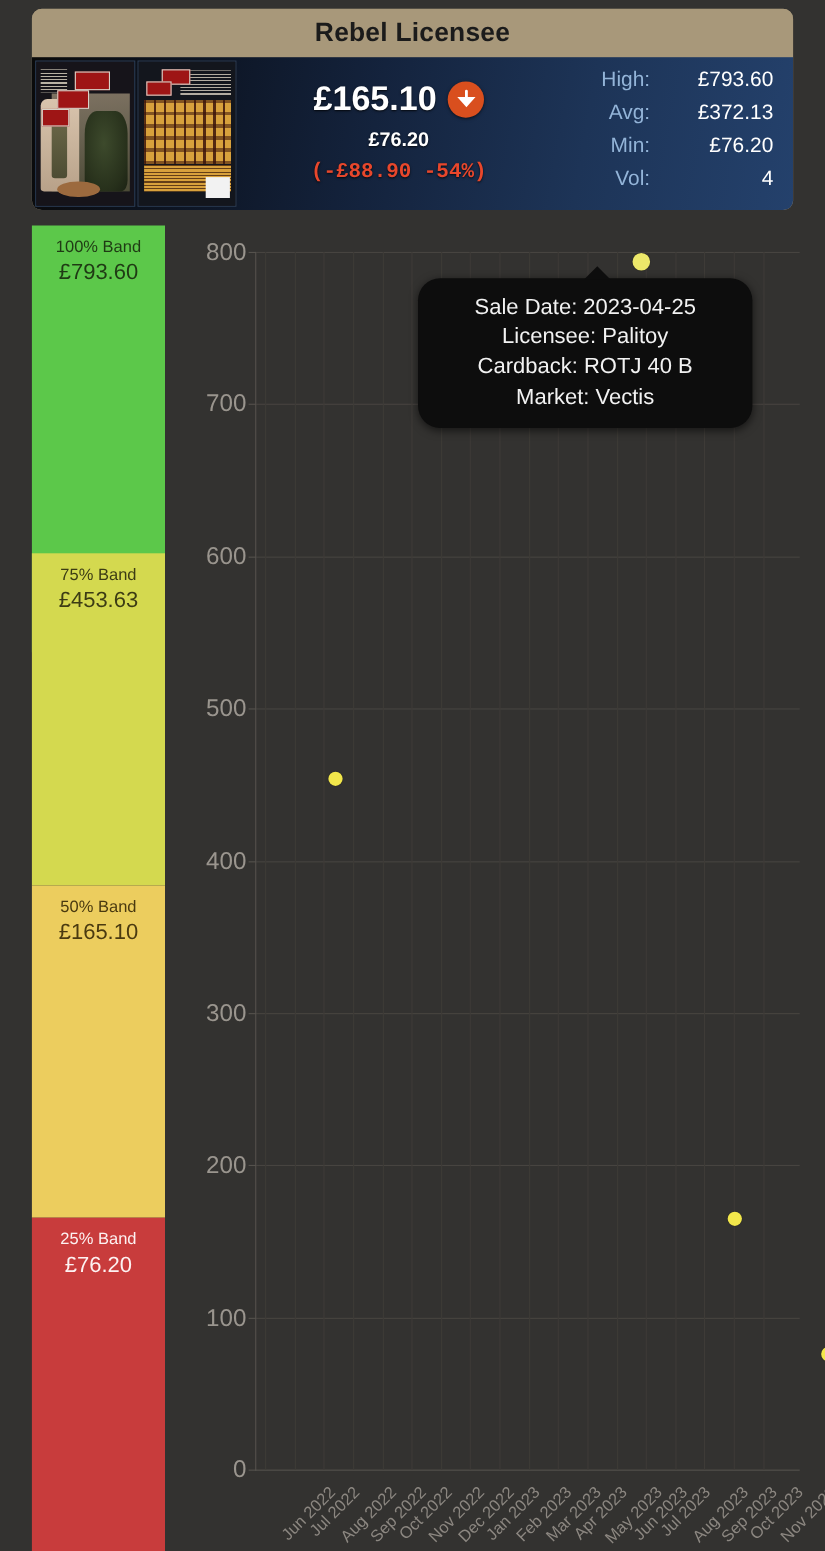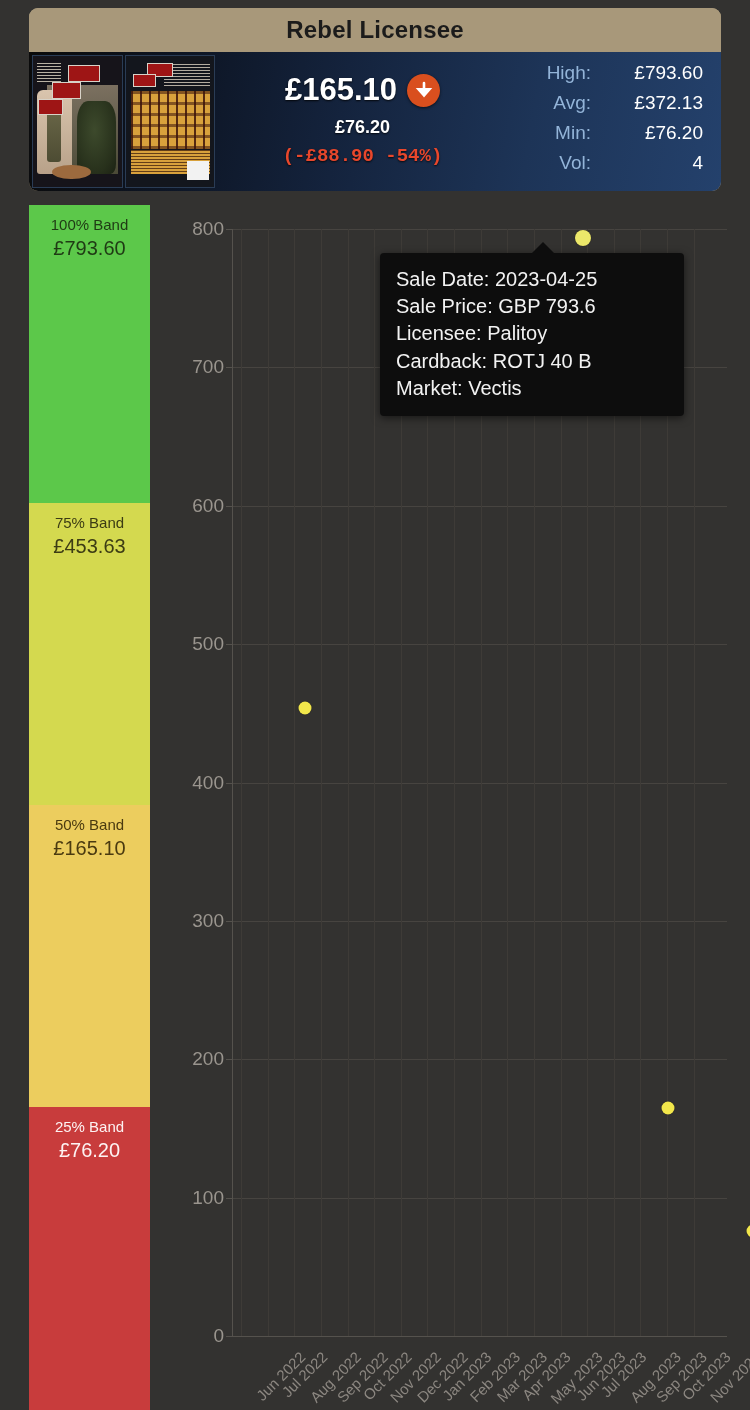--- a/index.html
+++ b/index.html
@@ -168,21 +168,21 @@
     position:absolute; left:0; width: 100%; height:1px;
     background:#474440;
   }
   .gridline-v {
     position:absolute; top:0; height:100%; width:1px;
     background:#3e3b37;
   }
   .ytick {
     position:absolute; right: 100%; margin-right: 9px;
     transform: translateY(-50%);
-    font-size:19px; color:#9a958e; white-space:nowrap;
+    font-size:22px; color:#9a958e; white-space:nowrap;
   }
   .ytick-mark {
     position:absolute; left:0; width:7px; height:1px; background:#55524d;
   }
   .xtick {
     position:absolute; top:100%; margin-top: 8px;
     font-size:15px; color:#8c8781; white-space:nowrap;
     transform-origin: right top;
     transform: rotate(-45deg) translateX(-6px);
     text-align:right;
@@ -190,23 +190,24 @@
   .dot {
     position:absolute; width:13px; height:13px; border-radius:50%;
     background:#f2e74b; transform: translate(-50%,-50%);
     box-shadow: 0 0 1px rgba(0,0,0,.6);
   }
   .dot.active { width:16px; height:16px; background:#ece86a; }
 
   
   .tooltip {
     position:absolute; left:380px; top:253px; width:304px;
-    background:#0d0d0d; border-radius:4px;
+    background:#0d0d0d; border-radius:20px;
     padding:13px 16px 14px 16px;
     box-shadow: 0 2px 8px rgba(0,0,0,.55);
+    text-align: center;
   }
   .tooltip-arrow {
     position:absolute; left:151px; top:-11px;
     width:0; height:0;
     border-left:12px solid transparent;
     border-right:12px solid transparent;
     border-bottom:12px solid #0d0d0d;
   }
   .tooltip-line {
     font-size:20px; line-height:1.36; color:#f2f2f2; white-space:nowrap;
@@ -371,19 +372,18 @@
         <div class="dot" style="left: 71.63px; top: 479.289px;"></div>
         <div class="dot active" style="left: 350.246px; top: 8.856px;"></div>
         <div class="dot" style="left: 434.72px; top: 878.543px;"></div>
         <div class="dot" style="left: 519.688px; top: 1001.56px;"></div>
       </div>
   </div>
 
   <div class="tooltip">
     <div class="tooltip-arrow"></div>
     <div class="tooltip-line">Sale Date: 2023-04-25</div>
-    <div class="tooltip-line">Sale Price: GBP 793.6</div>
     <div class="tooltip-line">Licensee: Palitoy</div>
     <div class="tooltip-line">Cardback: ROTJ 40 B</div>
     <div class="tooltip-line">Market: Vectis</div>
   </div>
 
 </div>
 
 </body></html>

